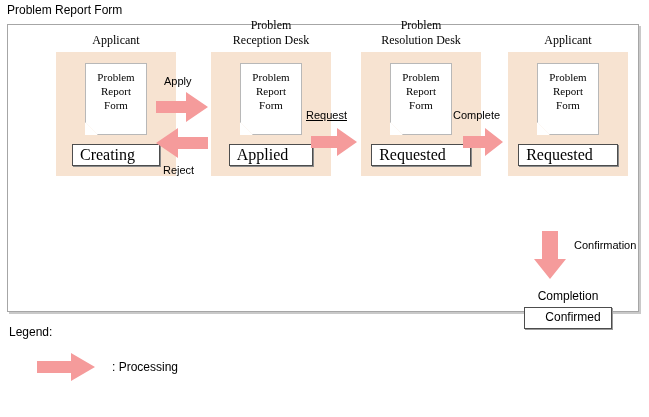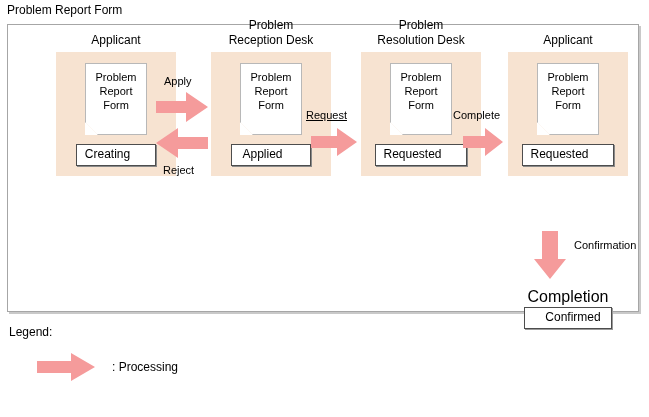--- a/index.html
+++ b/index.html
@@ -37,20 +37,21 @@
     box-sizing: border-box;
     background: #ffffff;
     box-shadow: 2px 2px 0 0 #c9c9c9;
   }
 
   
   .actor-col {
     position: absolute;
     top: 8px;
     width: 120px;
+    font-family: Liberation Serif, serif;
   }
   .actor-title {
     text-align: center;
     font-size: 12px;
     line-height: 15px;
     white-space: pre-line;
   }
   .actor-panel {
     margin-top: 4px;
     background: #f7e3d1;
@@ -103,21 +104,21 @@
 
   
   .status-box {
     margin-top: 9px;
     min-width: 80px;
     padding: 2px 24px 3px 7px;
     background: #ffffff;
     border: 1px solid #4d4d4d;
     box-sizing: border-box;
     text-align: center;
-    font-size: 12px;
+    font-size: 16px;
     line-height: 15px;
     box-shadow: 1px 1px 0 0 #8a8a8a;
     white-space: nowrap;
   }
 
   
   .arrow {
     position: absolute;
   }
   .arrow svg { display: block; }
@@ -135,21 +136,21 @@
     left: 490px;
     top: 206px;
     width: 140px;
   }
   #completion-label {
     position: absolute;
     left: 0;
     top: 58px;
     width: 140px;
     text-align: center;
-    font-size: 16px;
+    font-size: 12px;
     line-height: 15px;
     white-space: nowrap;
   }
   #completion-status {
     position: absolute;
     left: 26px;
     top: 76px;
     width: 88px;
     padding: 2px 6px 3px 16px;
     box-sizing: border-box;

